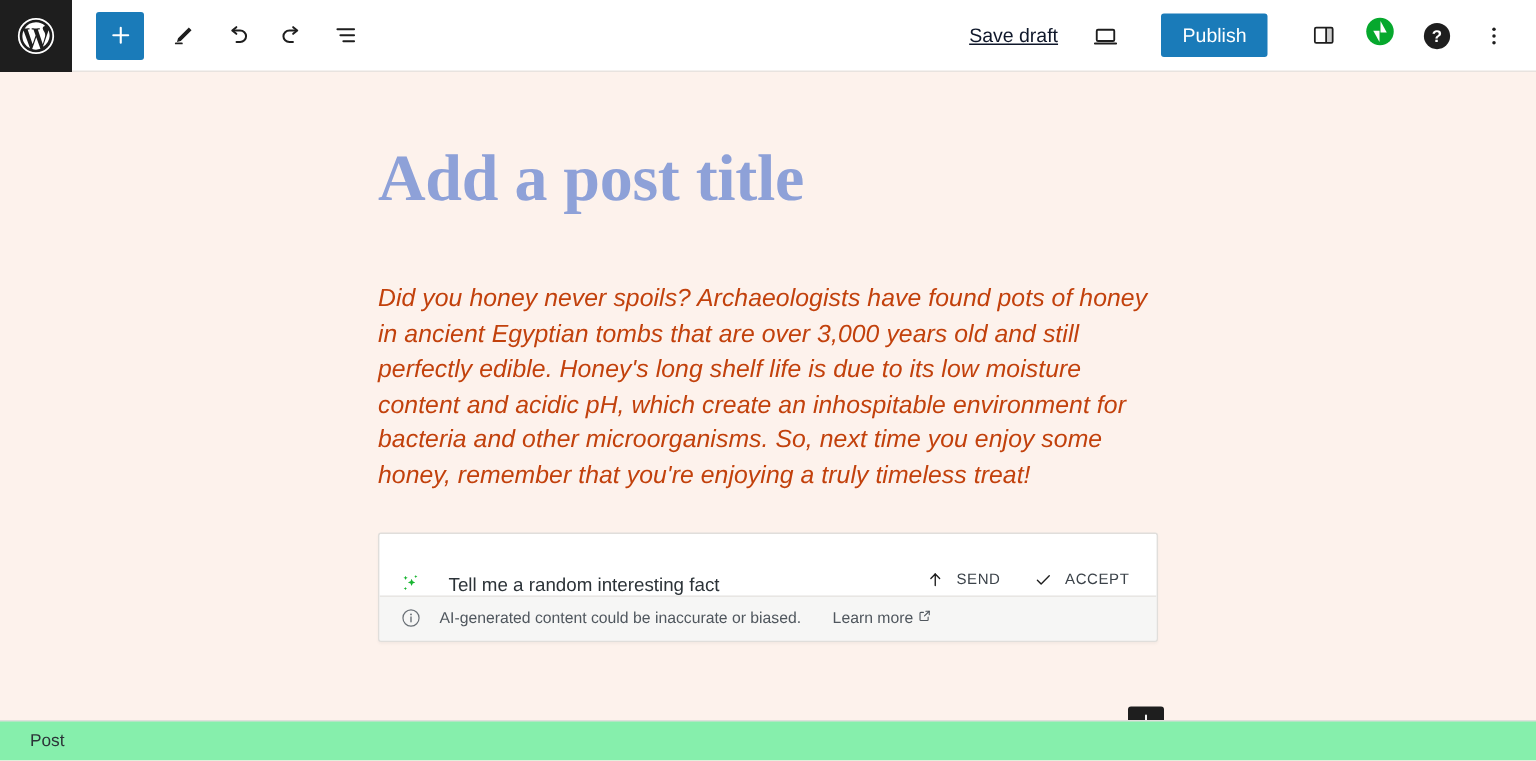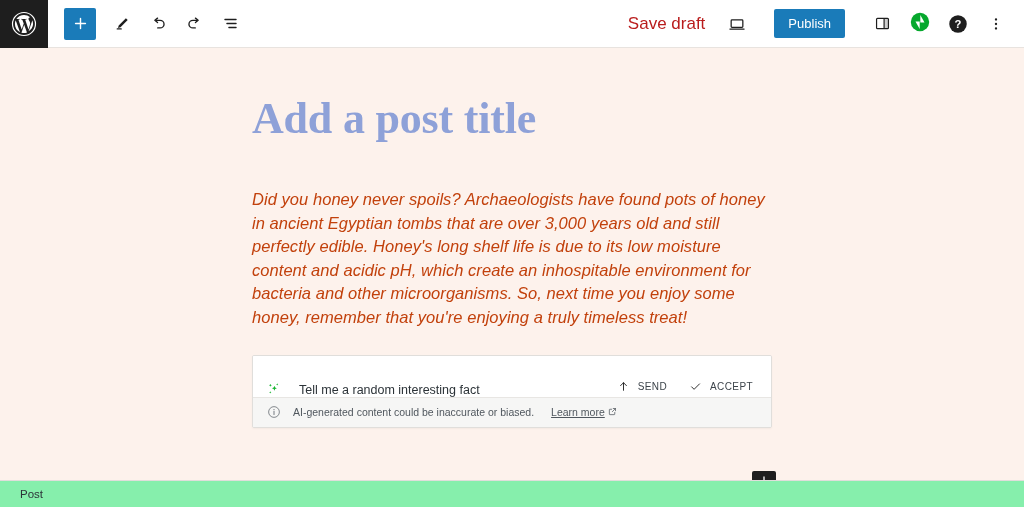--- a/index.html
+++ b/index.html
@@ -71,28 +71,29 @@
 
   .header-right {
     margin-left: auto;
     display: flex;
     align-items: center;
     gap: 6px;
     padding-right: 12px;
   }
 
   .save-draft {
-    color: #b91c1c;
-    font-size: 17px;
+    color: #0f172a;
+    font-size: 13px;
     padding: 6px 10px;
     background: transparent;
     border: none;
     cursor: pointer;
     white-space: nowrap;
     font-family: "Liberation Sans", sans-serif;
+    text-decoration: underline;
   }
 
   .publish-btn {
     background: #1a7bb9;
     color: #ffffff;
     font-size: 13px;
     border: none;
     border-radius: 2px;
     padding: 8px 14px;
     cursor: pointer;
@@ -212,30 +213,30 @@
     display: flex;
     align-items: center;
     justify-content: center;
   }
 
   .ai-footer-text {
     font-size: 10.5px;
     color: #50575e;
     padding-left: 8px;
     display: flex;
-    gap: 17px;
+    gap: 0;
   }
 
   .learn-more-link {
     color: #50575e;
-    text-decoration: underline;
     cursor: pointer;
     display: inline-flex;
     align-items: center;
     gap: 3px;
+    margin-left: 21px;
   }
 
   
   .floating-inserter {
     position: absolute;
     left: 752px;
     top: 423px;
     width: 24px;
     height: 24px;
     background: #1e1e1e;

